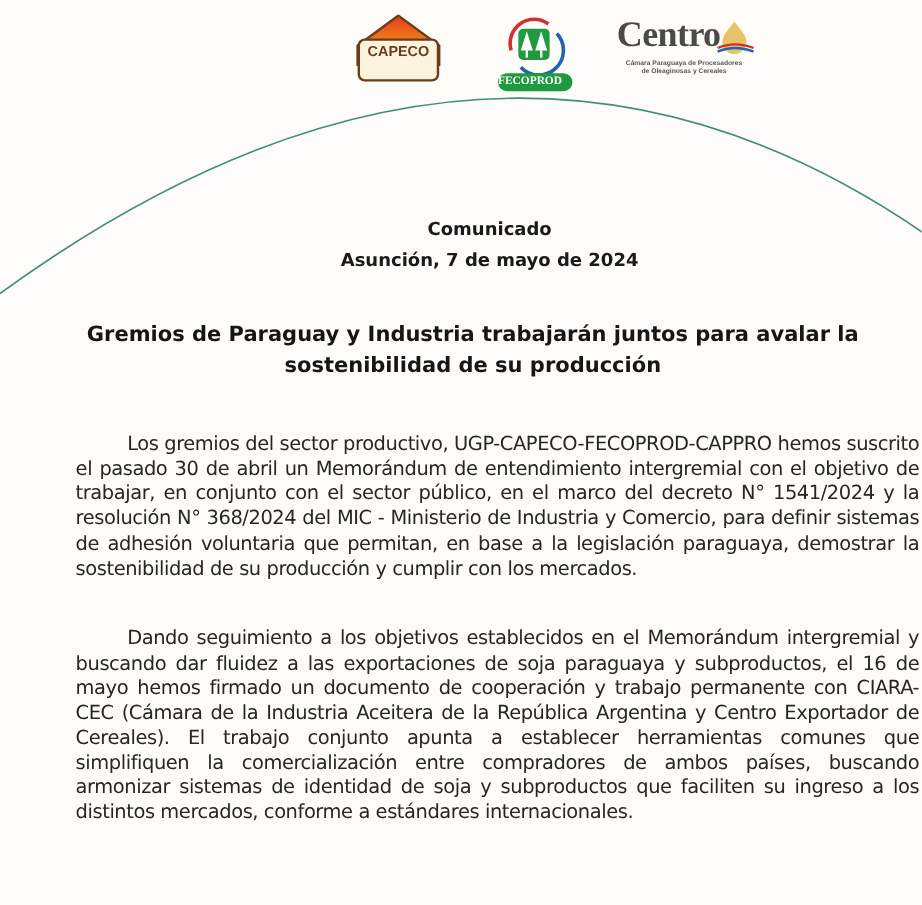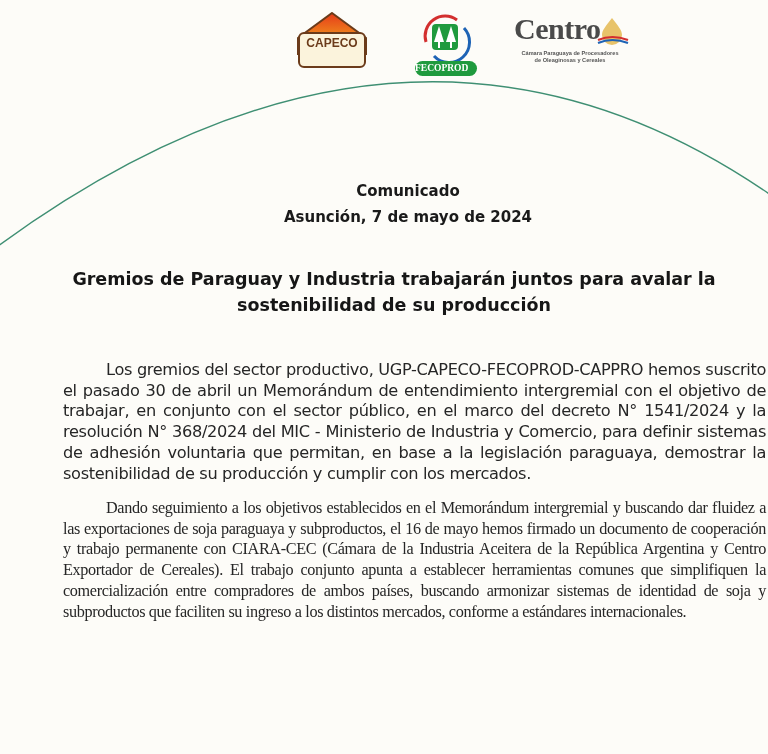--- a/index.html
+++ b/index.html
@@ -26,21 +26,21 @@
 
     .feco-badge { position: absolute; left: 3px; top: 49px; width: 62px; height: 15px; background: #1f9a3e; border-radius: 8px; color: #fff; font-family: Liberation Serif, serif; font-weight: bold; font-size: 9.5px; text-align: left; line-height: 15px; }
 
     .cappro-name { position: absolute; left: 2px; top: -4px; font-family: "Liberation Serif", serif; font-weight: bold; font-size: 30px; color: #4a4a4a; letter-spacing: -0.5px; }
     .cappro-sub { position: absolute; left: 0; top: 34px; width: 116px; text-align: center; font-family: "Liberation Sans", sans-serif; font-weight: bold; font-size: 5.6px; line-height: 7px; color: #555; }
 
     .header { position: absolute; top: 178px; left: 0; width: 768px; text-align: center; font-weight: bold; font-size: 15px; line-height: 26px; color: #1a1a1a; padding-left: 24px; }
     .title { position: absolute; top: 266px; left: 40px; width: 708px; text-align: center; font-weight: bold; font-size: 17.5px; line-height: 26px; color: #161616; }
     .body-text { position: absolute; left: 43px; width: 703px; text-align: justify; font-size: 16.2px; line-height: 20.7px; color: #262626; letter-spacing: -0.35px; margin-left: 20px; }
     .p1 { top: 360px; }
-    .p2 { top: 498px; font-family: Liberation Serif, serif; }
+    .p2 { top: 522px; }
     .body-text p { margin: 0; text-indent: 43px; }
   </style>
 </head>
 <body>
 
 <svg class="arc" viewBox="0 0 768 754">
   <path d="M -10 252 Q 410 -60 778 200" fill="none" stroke="#3f8f73" stroke-width="1.4"></path>
 </svg>
 
 <div class="logos">

